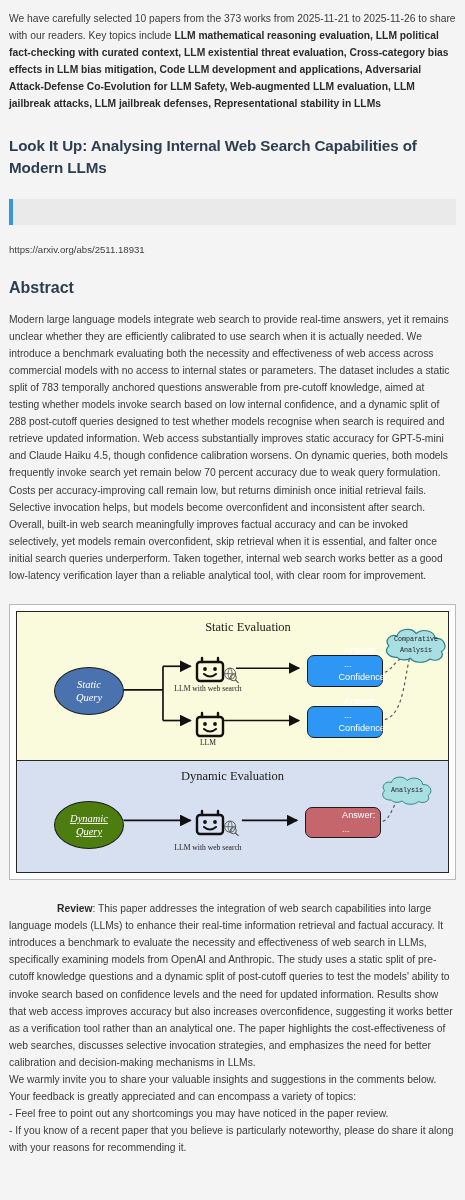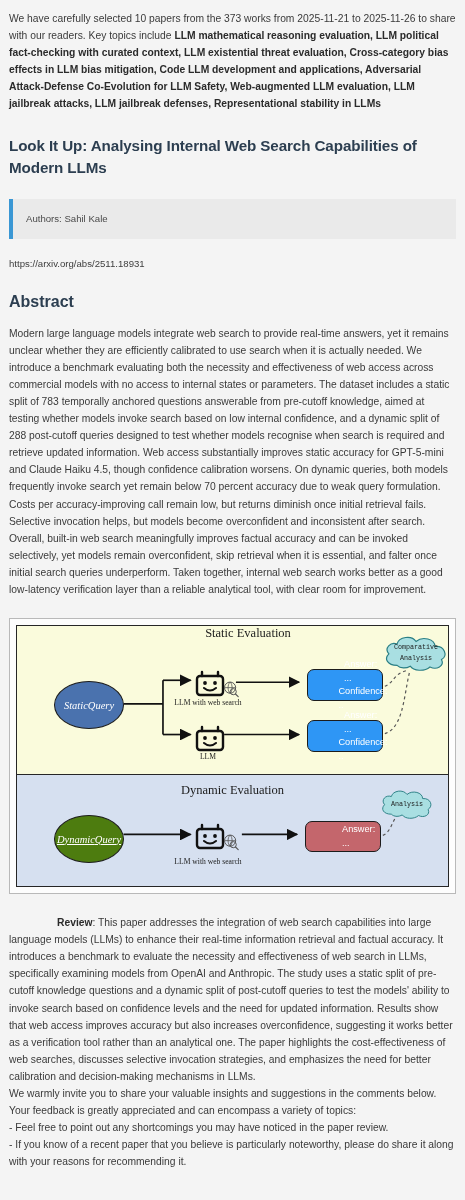--- a/index.html
+++ b/index.html
@@ -87,28 +87,28 @@
   .fig-panel.dynamic { background: #d6e0f0; height: 112px; border-top: none; }
 
   .panel-title {
     position: absolute;
     left: 0; right: 0;
     text-align: center;
     font-family: "Liberation Serif", serif;
     font-size: 12.5px;
     color: #1b1b1b;
   }
-  .static .panel-title  { top: 0; padding-left: 31px; }
+  .static .panel-title  { top: 8px; padding-left: 31px; }
   .dynamic .panel-title { top: 8px; }
 
   .ellipse {
     position: absolute;
     border: 1.5px solid #1c1c1c;
     border-radius: 50%;
-    display: flex; 
+    display: flex; flex-direction: column;
     align-items: center; justify-content: center;
     font-family: "Liberation Serif", serif;
     font-style: italic;
     font-size: 10.5px;
     line-height: 13px;
     color: #ffffff;
   }
   .ellipse.static-q  { background: #4a72ae; left: 37px; top: 55px; width: 70px; height: 48px; }
   .ellipse.dynamic-q { background: #4d7c0f; left: 37px; top: 40px; width: 70px; height: 48px; text-decoration: underline; }
 
@@ -172,21 +172,20 @@
 </head>
 <body>
 
 <div class="page">
 
   <p class="intro"><span>We have carefully selected </span><span>10</span><span> papers from the </span><span>373</span><span> works from </span><span>2025-11-21</span><span> to </span><span>2025-11-26</span><span> to share with our readers. Key topics include </span><b>LLM mathematical reasoning evaluation, LLM political fact-checking with curated context, LLM existential threat evaluation, Cross-category bias effects in LLM bias mitigation, Code LLM development and applications, Adversarial Attack-Defense Co-Evolution for LLM Safety, Web-augmented LLM evaluation, LLM jailbreak attacks, LLM jailbreak defenses, Representational stability in LLMs</b></p>
 
   <h1 class="paper-title">Look It Up: Analysing Internal Web Search Capabilities of Modern LLMs</h1>
 
   <div class="meta-block">
-    <p class="meta-line">Authors: Sahil Kale</p>
   </div>
 
   <p class="paper-url">https://arxiv.org/abs/2511.18931</p>
 
   <h2 class="section-title">Abstract</h2>
   <p class="abstract">Modern large language models integrate web search to provide real-time answers, yet it remains unclear whether they are efficiently calibrated to use search when it is actually needed. We introduce a benchmark evaluating both the necessity and effectiveness of web access across commercial models with no access to internal states or parameters. The dataset includes a static split of 783 temporally anchored questions answerable from pre-cutoff knowledge, aimed at testing whether models invoke search based on low internal confidence, and a dynamic split of 288 post-cutoff queries designed to test whether models recognise when search is required and retrieve updated information. Web access substantially improves static accuracy for GPT-5-mini and Claude Haiku 4.5, though confidence calibration worsens. On dynamic queries, both models frequently invoke search yet remain below 70 percent accuracy due to weak query formulation. Costs per accuracy-improving call remain low, but returns diminish once initial retrieval fails. Selective invocation helps, but models become overconfident and inconsistent after search. Overall, built-in web search meaningfully improves factual accuracy and can be invoked selectively, yet models remain overconfident, skip retrieval when it is essential, and falter once initial search queries underperform. Taken together, internal web search works better as a good low-latency verification layer than a reliable analytical tool, with clear room for improvement.</p>
 
   <div class="figure-wrap">
 
     <div class="fig-panel static">
@@ -252,21 +251,21 @@
 
       <div class="answer-box blue ab1">
         <span>Answer: ...</span>
         <span>Confidence: ..</span>
       </div>
       <div class="answer-box blue ab2">
         <span>Answer: ...</span>
         <span>Confidence: ..</span>
       </div>
 
-      <div class="cloud" style="left:362px; top:6px; width:74px; height:42px;">
+      <div class="cloud" style="left:362px; top:12px; width:74px; height:42px;">
         <svg viewBox="0 0 90 50" width="74" height="42" style="position:absolute;left:0;top:0;">
           <path d="M22,40 C10,40 6,32 12,26 C6,19 14,11 22,14 C24,5 40,3 45,11 C53,4 68,8 68,17 C80,16 84,28 76,33 C80,41 70,46 62,42 C55,48 42,47 38,41 C33,44 26,44 22,40 Z" fill="#a9dfe2" stroke="#2b7f85" stroke-width="1.4"></path>
         </svg>
         <span style="position:relative; z-index:2;">Comparative</span>
         <span style="position:relative; z-index:2;">Analysis</span>
       </div>
     </div>
 
     <div class="fig-panel dynamic">
       <div class="panel-title">Dynamic Evaluation</div>

